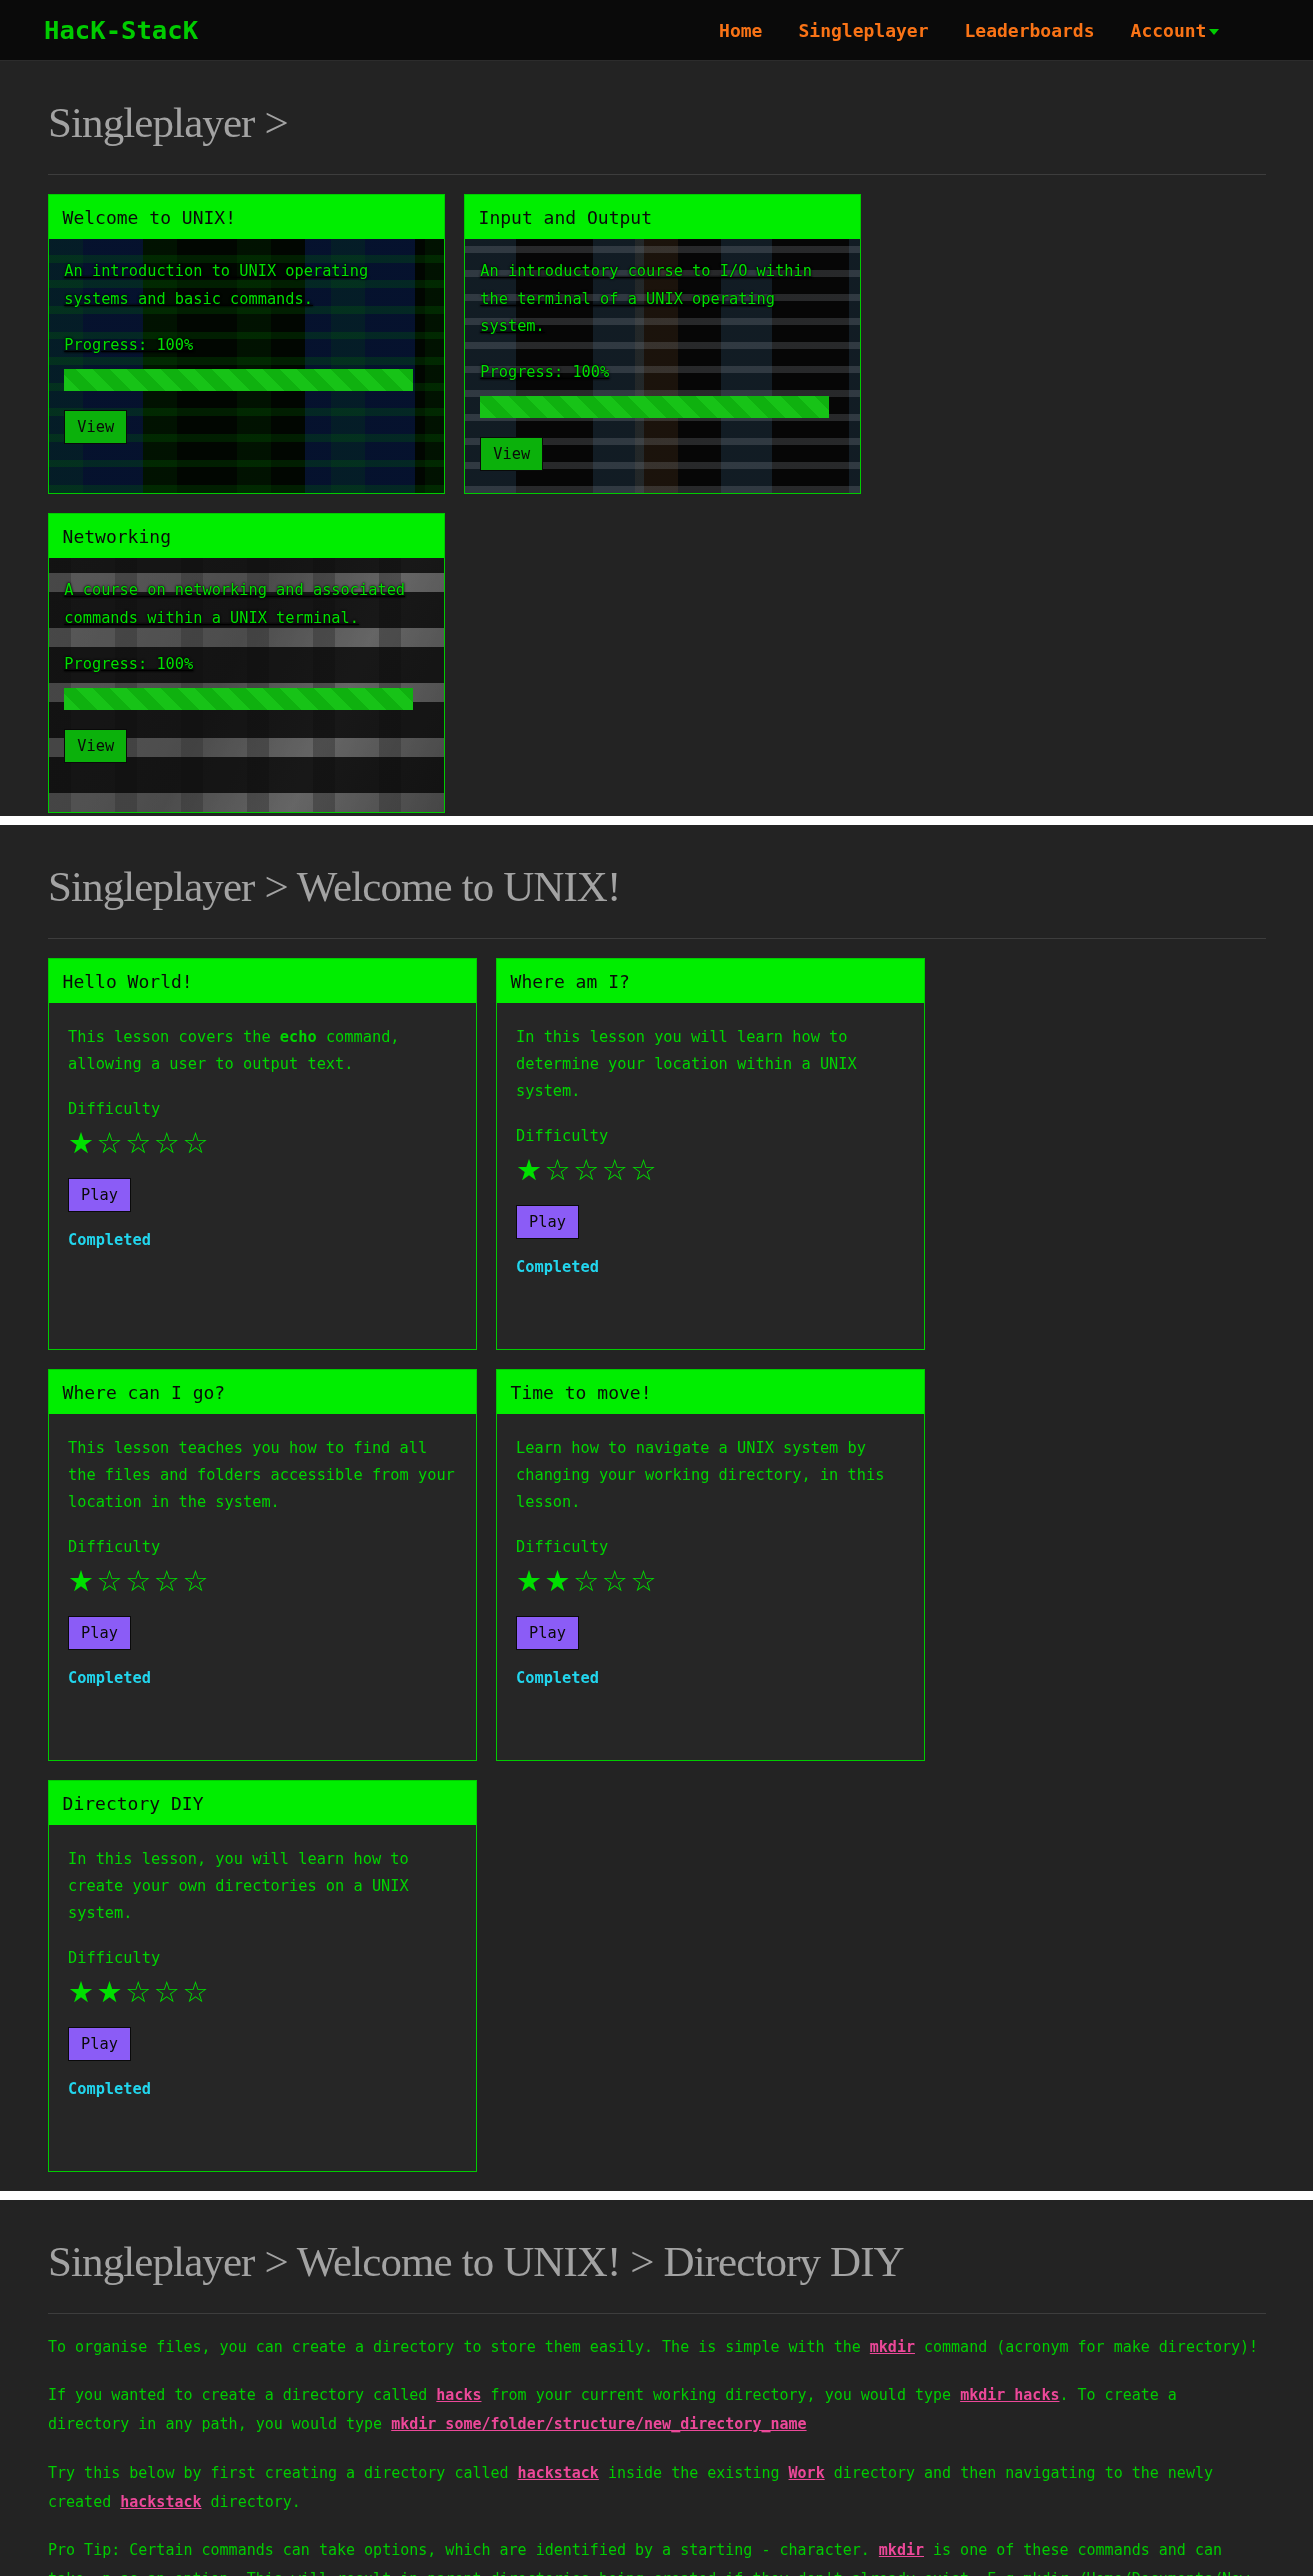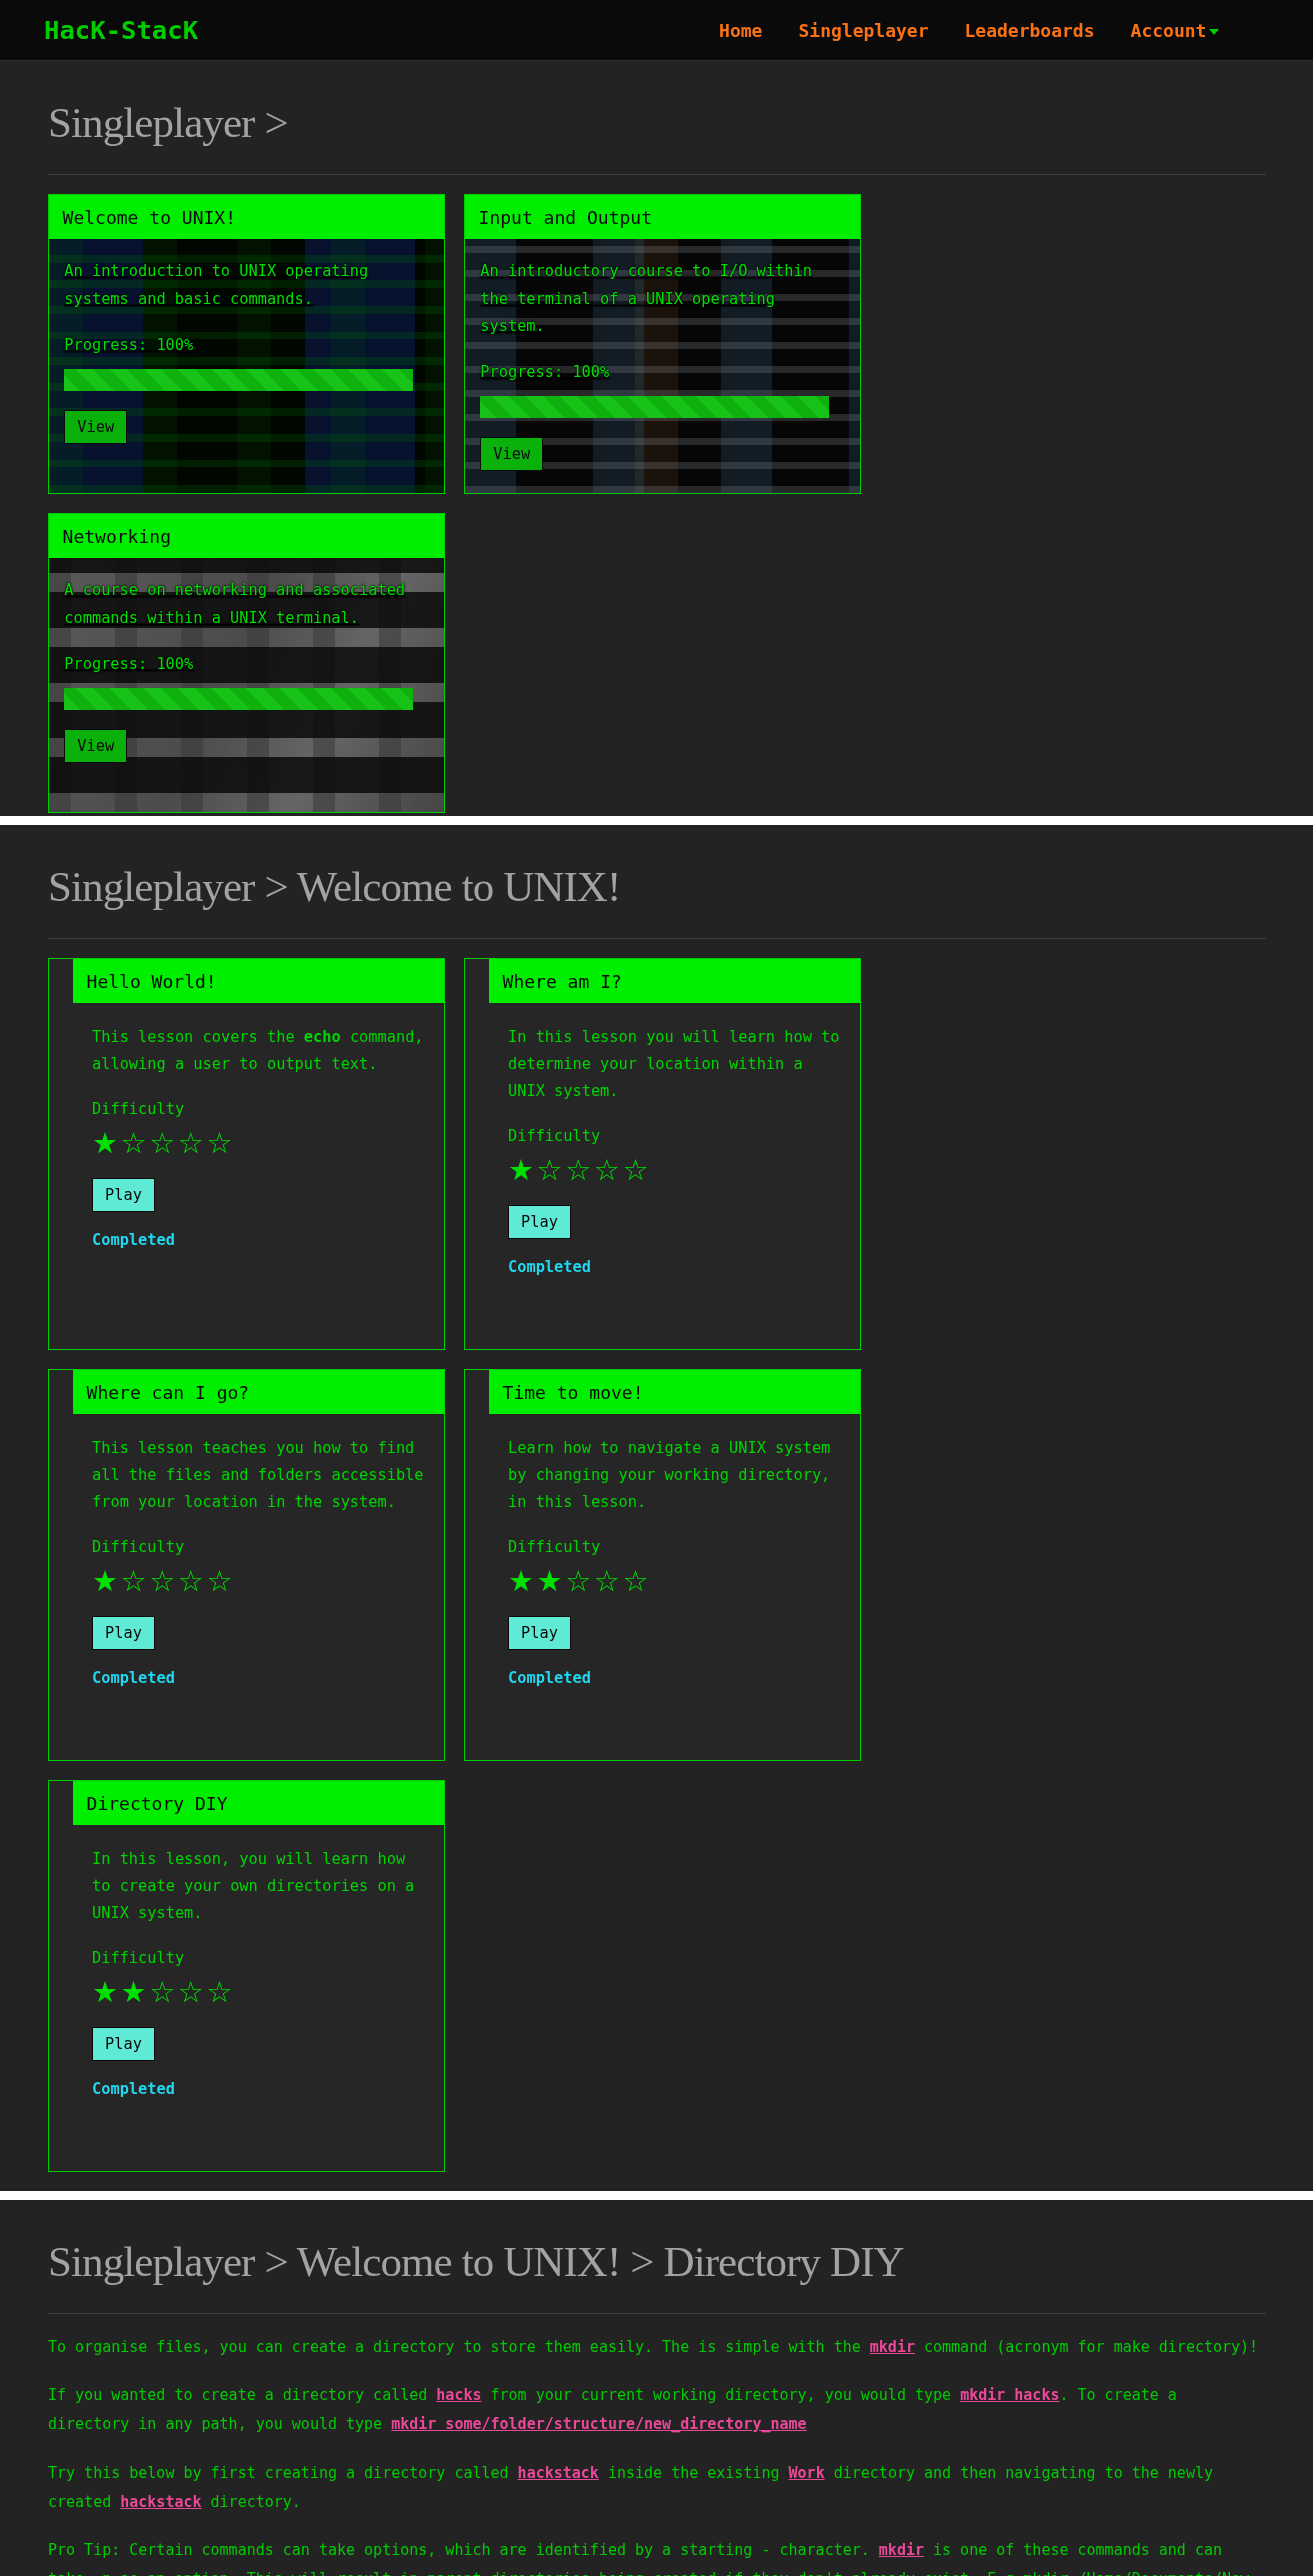--- a/index.html
+++ b/index.html
@@ -166,27 +166,26 @@
   }
 
   
   .lesson-row {
     display: flex;
     gap: 19px;
     flex-wrap: wrap;
     padding-top: 19px;
   }
   .lesson-card {
-    width: 397px;
+    width: 429px;
     border: 0.9px solid #00cc00;
     background: #262626;
     display: flex;
     flex-direction: column;
     min-height: 392px;
-    padding-left: 24px;
   }
   .lesson-body { padding: 20.4px 19px 19px 19px; }
   .lesson-desc {
     color: #00d400;
     font-size: 15.3px;
     line-height: 1.78;
     font-family: "DejaVu Sans Mono", monospace;
   }
   .lesson-desc b { font-weight: bold; }
   .diff-label {
@@ -198,21 +197,21 @@
   .stars {
     margin-top: 6.8px;
     font-size: 29px;
     color: #00e000;
     line-height: 1.25;
     letter-spacing: 2.6px;
     font-family: "DejaVu Sans", sans-serif;
   }
   .btn-play {
     margin-top: 17px;
-    background: #5eead4;
+    background: #8b5cf6;
     color: #0a0a0a;
     border: 0.9px solid #0a0a0a;
     font-family: "DejaVu Sans Mono", monospace;
     font-size: 15.3px;
     padding: 6.8px 12px;
     cursor: pointer;
     display: inline-block;
   }
   .status-completed {
     margin-top: 19px;

